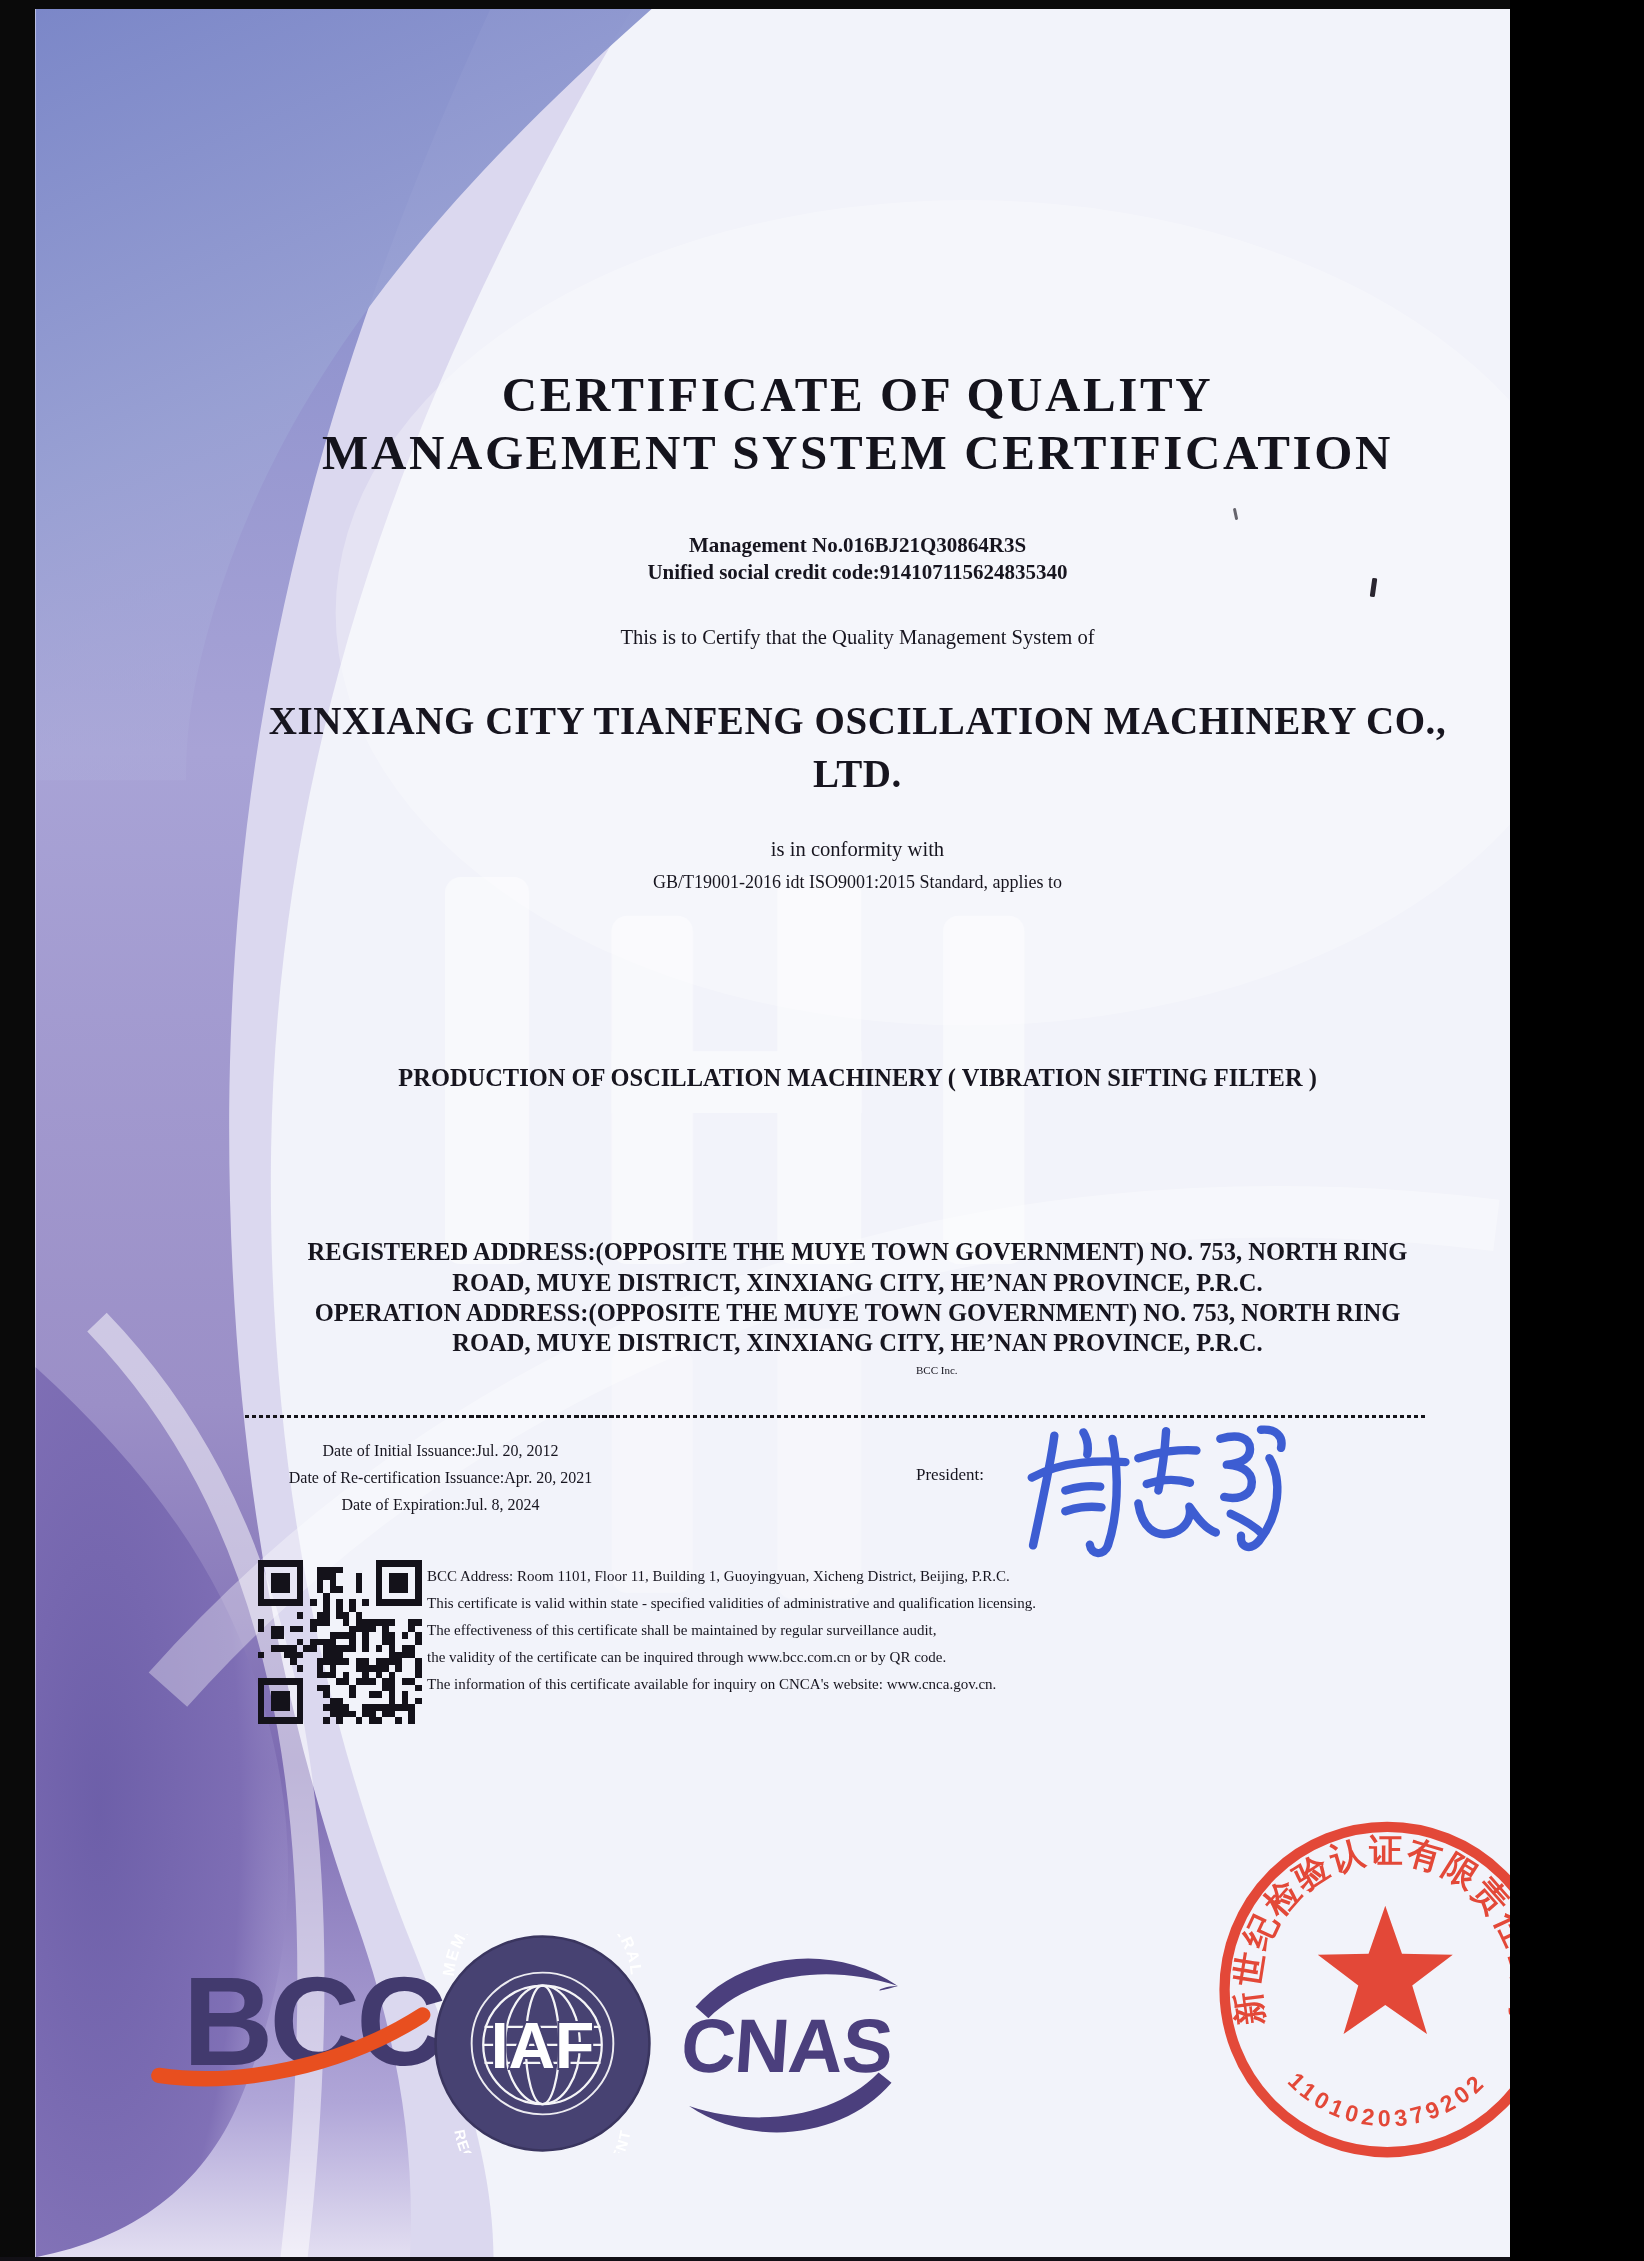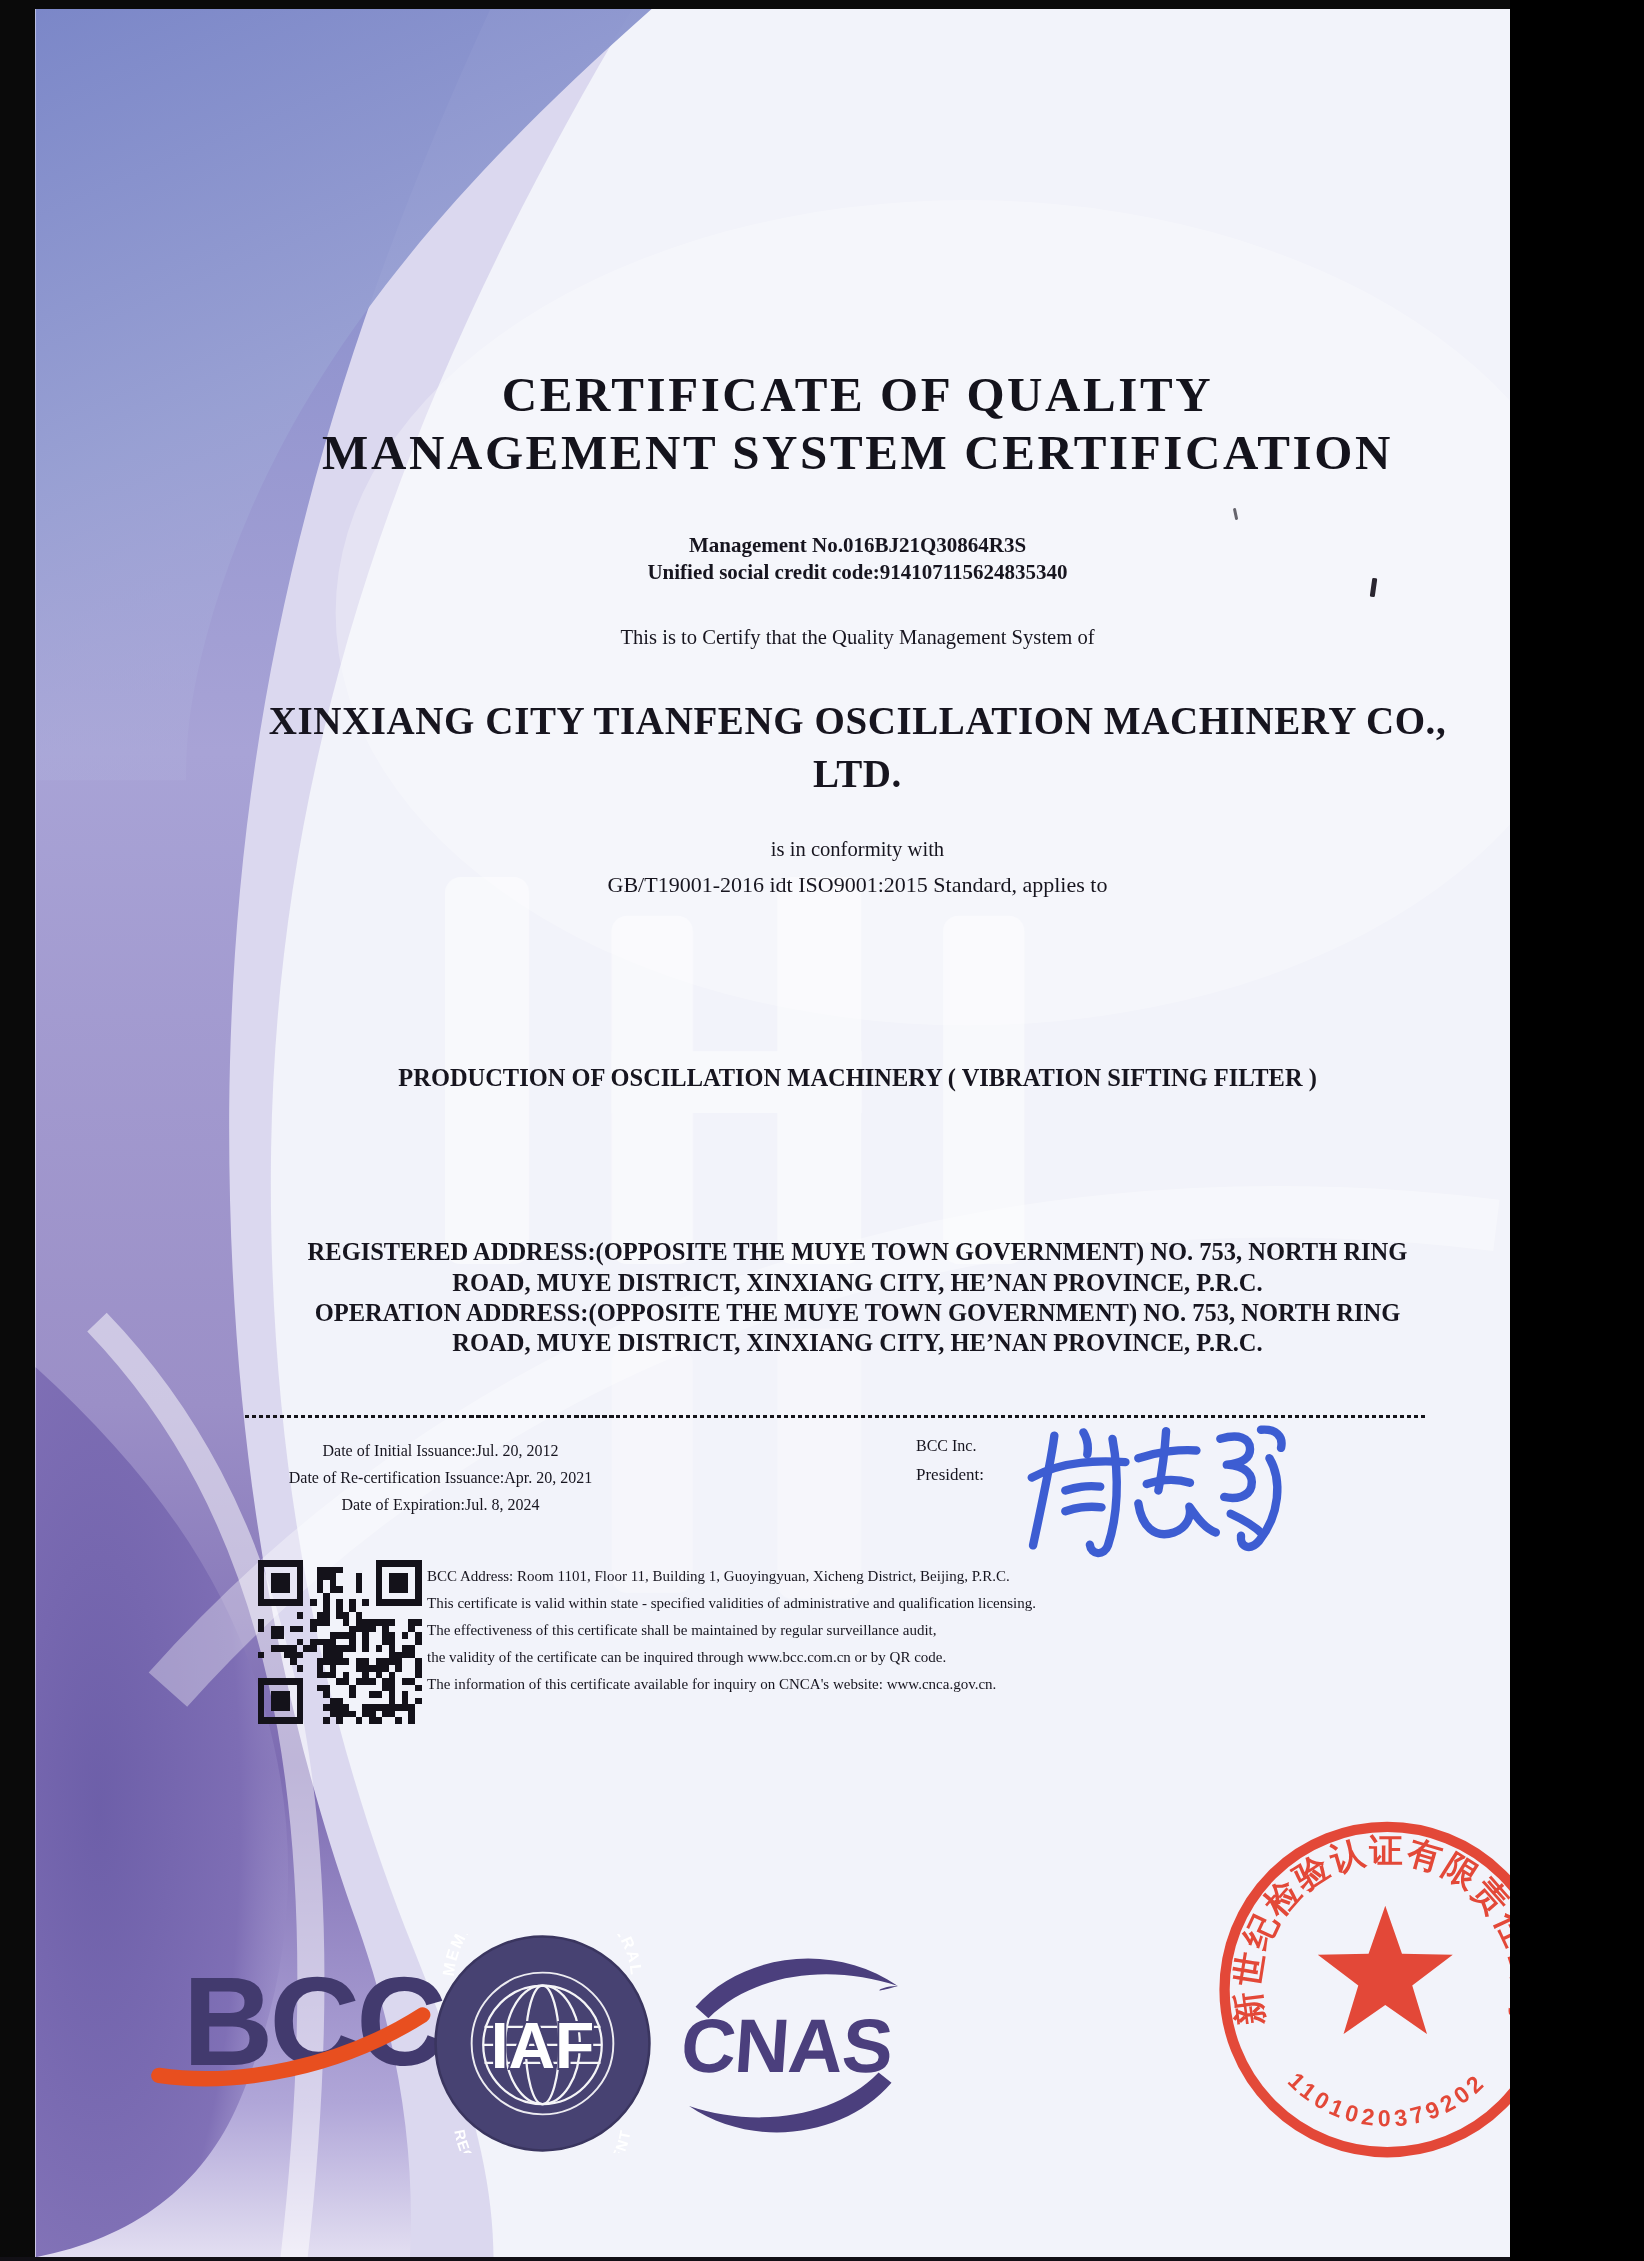--- a/index.html
+++ b/index.html
@@ -10,26 +10,26 @@
   .border-top{left:0;top:0;width:1645px;height:9px;background:#0a0a0a;z-index:40;}
   .border-left{left:0;top:0;width:35px;height:2261px;background:#0a0a0a;z-index:40;}
   .border-bottom{left:0;top:2257px;width:1645px;height:4.5px;background:#121016;z-index:40;}
   .border-right{left:1639px;top:0;width:5.8px;height:2261px;background:#d9dbe6;z-index:39;}
   
   .cline{position:absolute;left:77px;width:1561px;text-align:center;white-space:nowrap;}
   .t-title{font-size:49px;font-weight:bold;letter-spacing:2.6px;color:#14131c;}
   .t-certno{font-size:21px;font-weight:bold;}
   .t-body{font-size:20.6px;}
   .t-company{font-size:39px;font-weight:bold;letter-spacing:0.6px;}
-  .t-standard{font-size:22px;}
+  .t-standard{font-size:18px;}
   .t-scope{font-size:26px;font-weight:bold;}
   .t-scope>span{display:inline-block;transform:scaleX(.94);transform-origin:center;}
   .t-address{font-size:24.5px;font-weight:bold;}
   .dates{left:213px;top:1437px;width:455px;text-align:center;font-size:16px;line-height:27px;white-space:nowrap;}
-  .issuer-name{left:916px;top:1437px;font-size:16px;}
+  .issuer-name{left:916px;top:1364px;font-size:11px;}
   .issuer-president{left:916px;top:1465px;font-size:17px;text-align:center;}
   .fineprint{left:427px;top:1563px;width:967px;font-size:15px;line-height:27px;white-space:nowrap;}
   .dotline{left:245px;top:1415px;width:1180px;height:3.2px;z-index:5;
      background:repeating-linear-gradient(90deg,#15141a 0 4.5px,rgba(0,0,0,0) 4.5px 7px);}
   .speck{background:#2a2630;border-radius:1.3px;z-index:6;}
   
   .accr{left:919px;top:1952px;width:271px;font-family:"Liberation Sans",sans-serif;z-index:10;}
   .accr .cn{font-size:26px;line-height:30px;color:#6d68ac;letter-spacing:3.9px;}
   .accr .en{font-size:23px;line-height:27px;font-weight:bold;color:#453f7d;letter-spacing:0;}
   .accr .en.first{margin-top:5.2px;}

